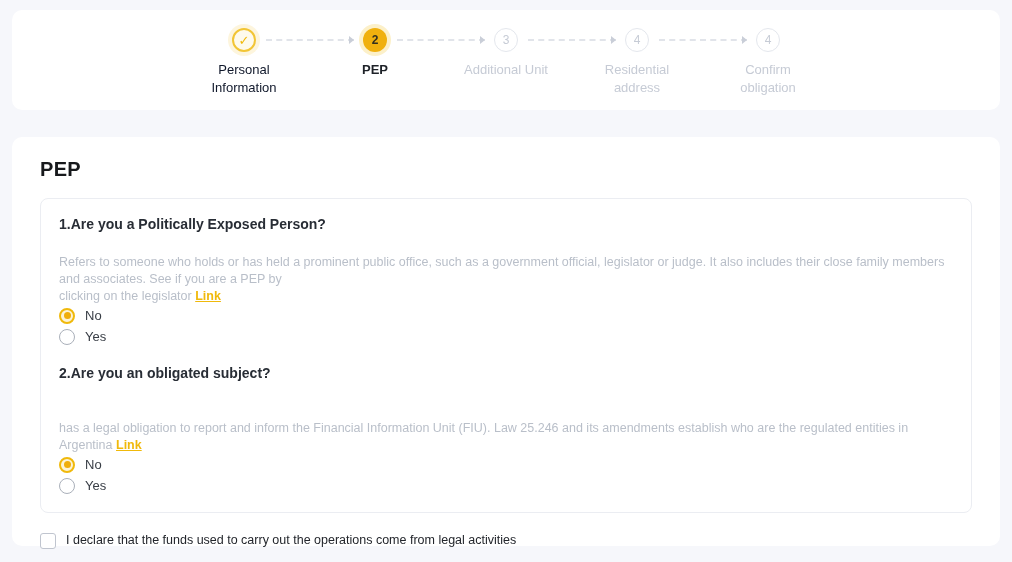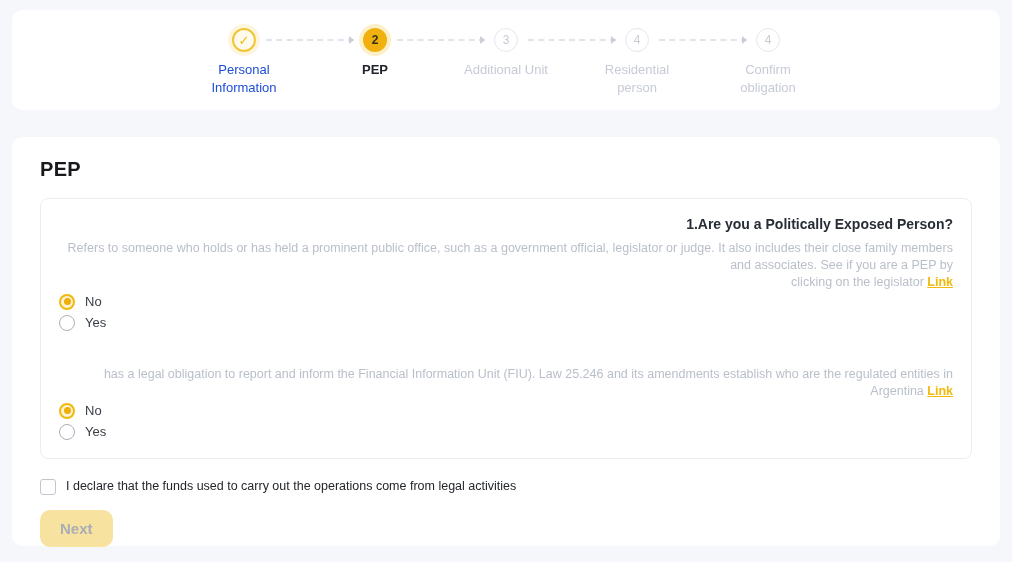--- a/index.html
+++ b/index.html
@@ -58,21 +58,21 @@
     border: 1.5px solid #e4e7ed;
     color: #c6cbd5;
   }
   .step-label {
     margin-top: 9px;
     font-size: 13px;
     line-height: 18px;
     text-align: center;
     max-width: 100px;
   }
-  .step.done .step-label { color: #1d4ed8; text-align: center; }
+  .step.done .step-label { color: #0f172a; text-align: center; }
   .step.active .step-label { color: #1e2228; font-weight: bold; }
   .step.upcoming .step-label { color: #c6cbd5; }
   .connector {
     position: absolute;
     top: 11px;
     left: calc(50% + 22px);
     width: 88px;
     border-top: 2px dashed #e1e4ea;
   }
   .connector::after {
@@ -88,30 +88,29 @@
     font-size: 20px;
     font-weight: bold;
     color: #17191c;
     letter-spacing: 0.3px;
   }
   .question-box {
     margin-top: 17px;
     border: 1px solid #ebedf2;
     border-radius: 8px;
     padding: 15px 18px 16px 18px;
-    text-align: right;
   }
   .q-title {
     font-size: 14px;
     font-weight: 600;
     color: #282d35;
     line-height: 20px;
   }
   .q-desc {
-    margin-top: 6px;
+    margin-top: 20px;
     font-size: 12.5px;
     line-height: 17px;
     color: #b9bfc9;
   }
   .q-link {
     color: #f0b90b;
     font-weight: 600;
     text-decoration: underline;
     cursor: pointer;
   }
@@ -201,21 +200,21 @@
     </div>
 
     <div class="step upcoming">
       <div class="step-circle">3</div>
       <div class="step-label">Additional Unit</div>
       <div class="connector"></div>
     </div>
 
     <div class="step upcoming">
       <div class="step-circle">4</div>
-      <div class="step-label">Residential person</div>
+      <div class="step-label">Residential address</div>
       <div class="connector"></div>
     </div>
 
     <div class="step upcoming">
       <div class="step-circle">4</div>
       <div class="step-label">Confirm obligation</div>
     </div>
 
   </div>
 </div>
@@ -238,20 +237,21 @@
           <span class="option-label">No</span>
         </div>
         <div class="option-row">
           <span class="radio"></span>
           <span class="option-label">Yes</span>
         </div>
       </div>
     </div>
 
     <div class="q2-block">
+      <div class="q-title">2.Are you an obligated subject?</div>
       <div class="q-desc">
         <br>
         <span>has a legal obligation to report and inform the Financial Information Unit (FIU). Law 25.246 and its amendments establish who are the regulated entities in Argentina</span>
         <a class="q-link">Link</a>
       </div>
       <div class="option-group">
         <div class="option-row">
           <span class="radio selected"></span>
           <span class="option-label">No</span>
         </div>

